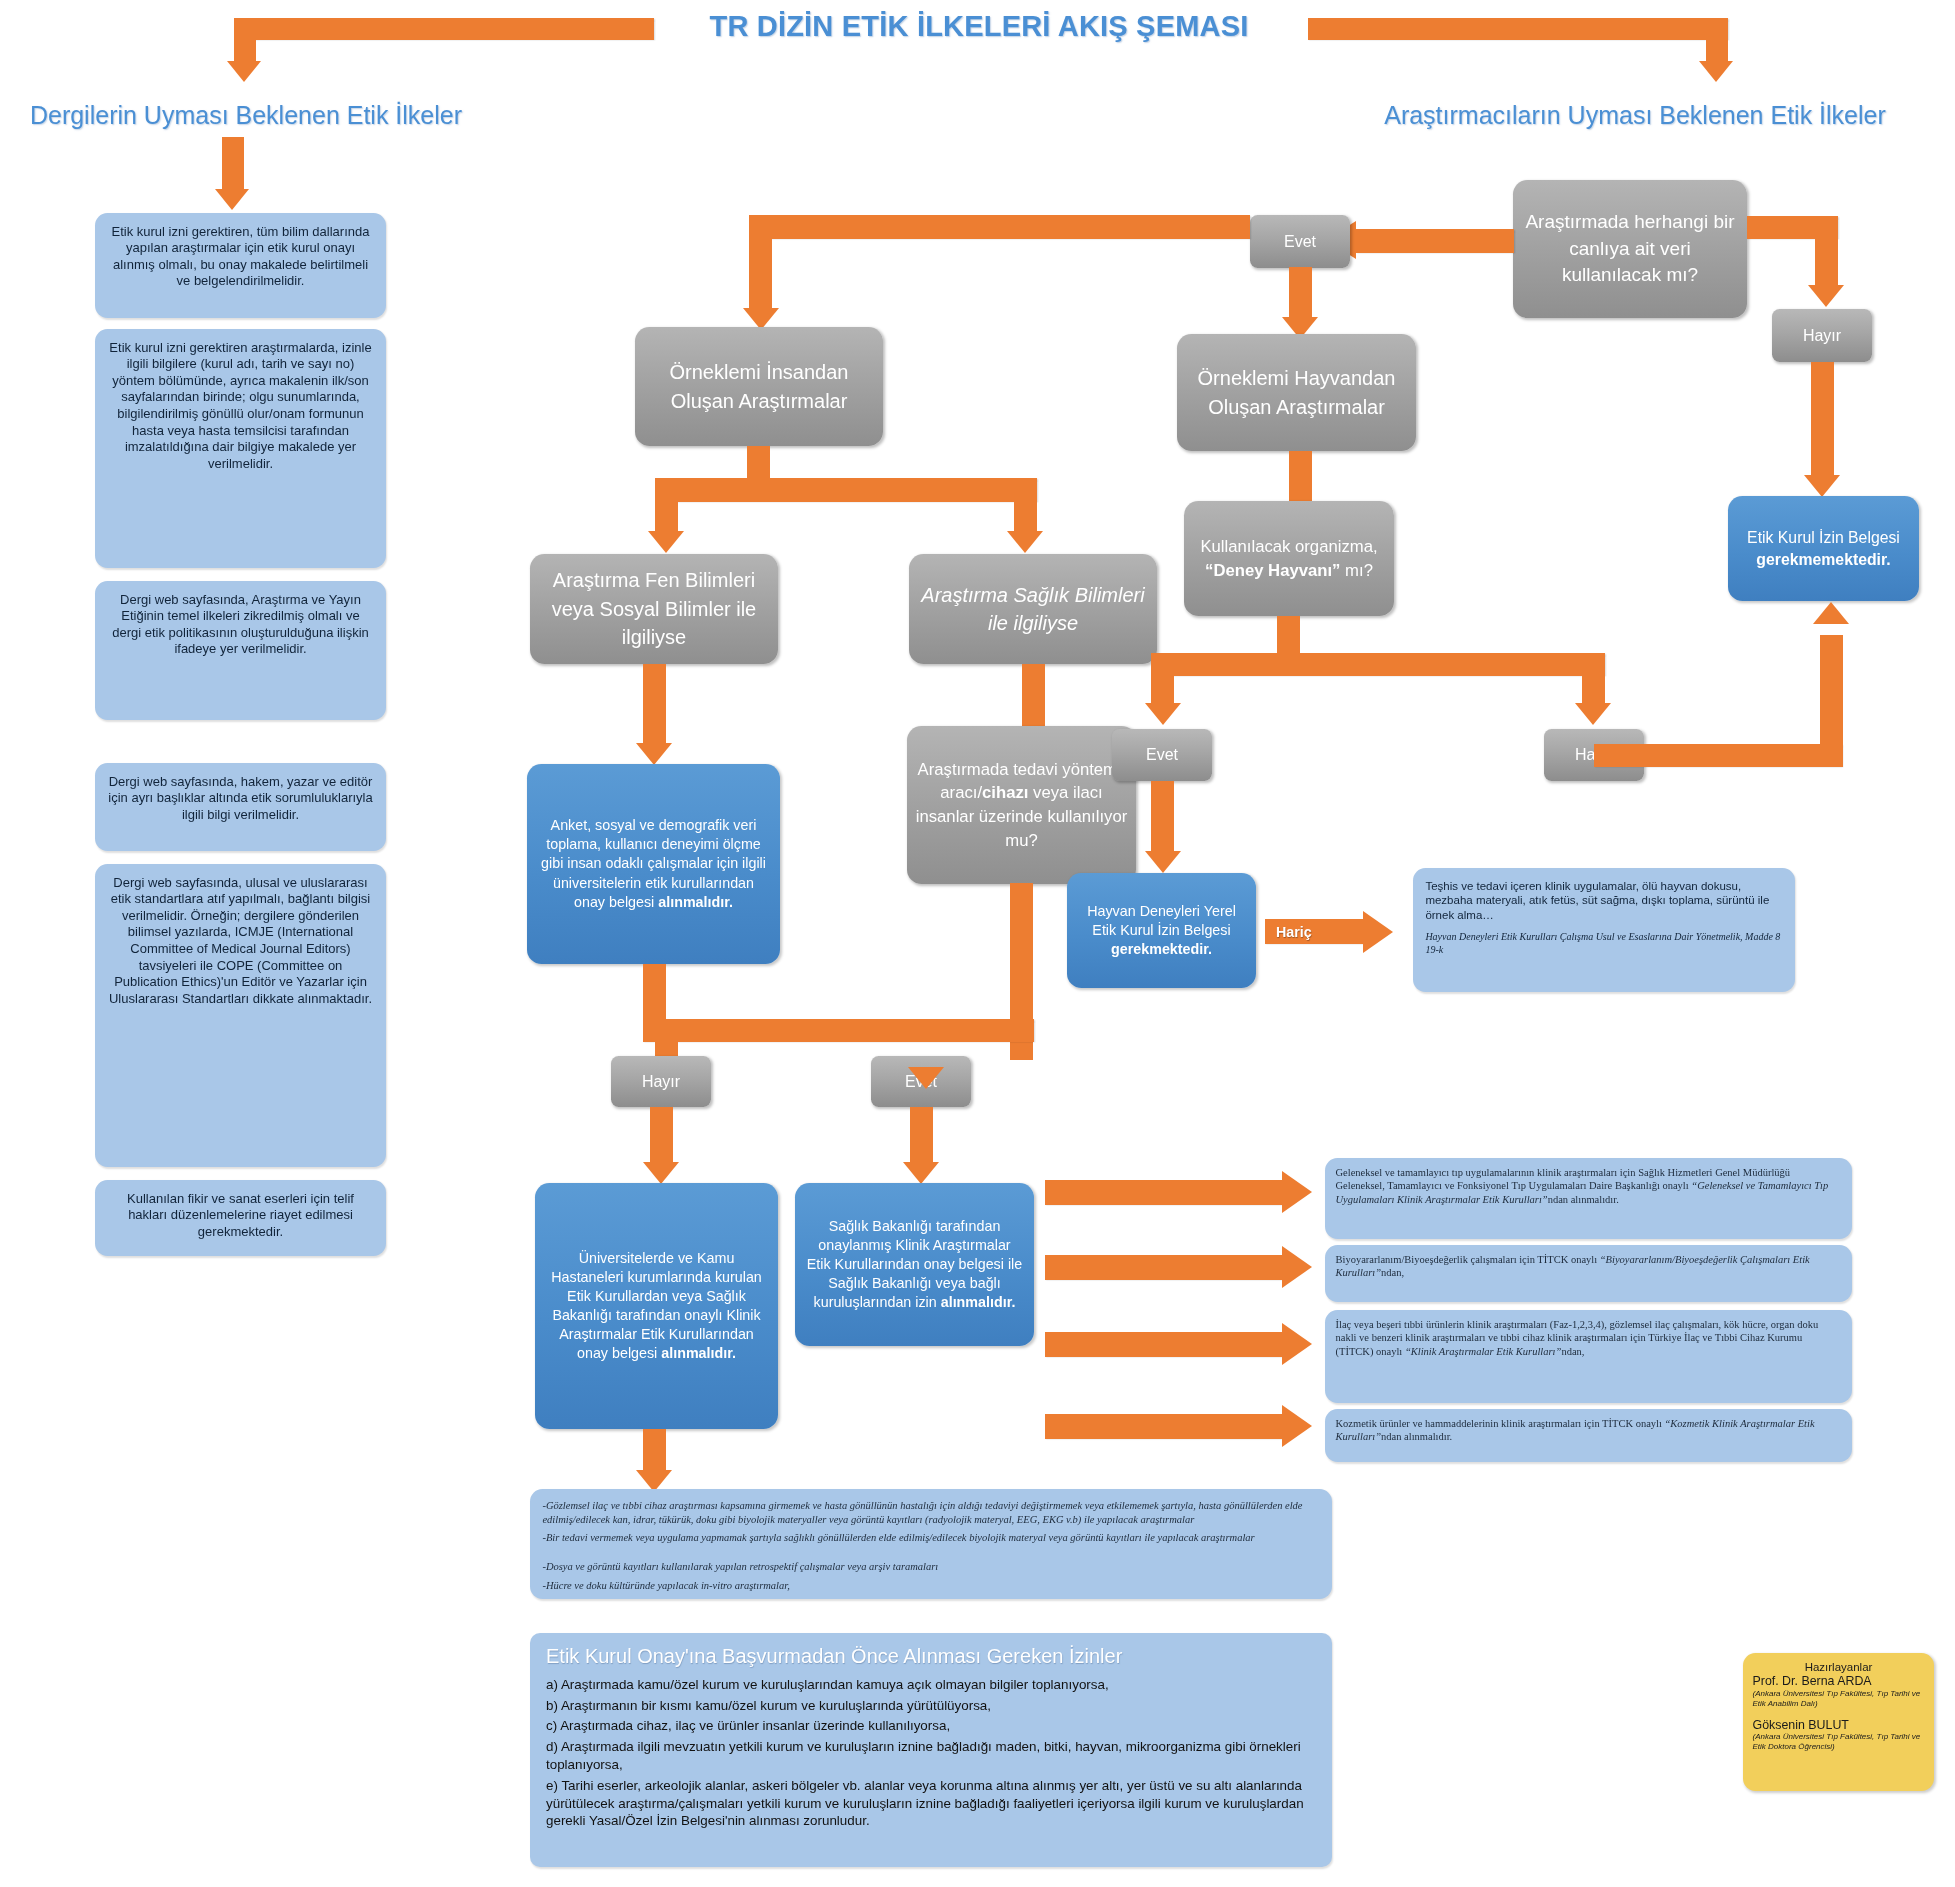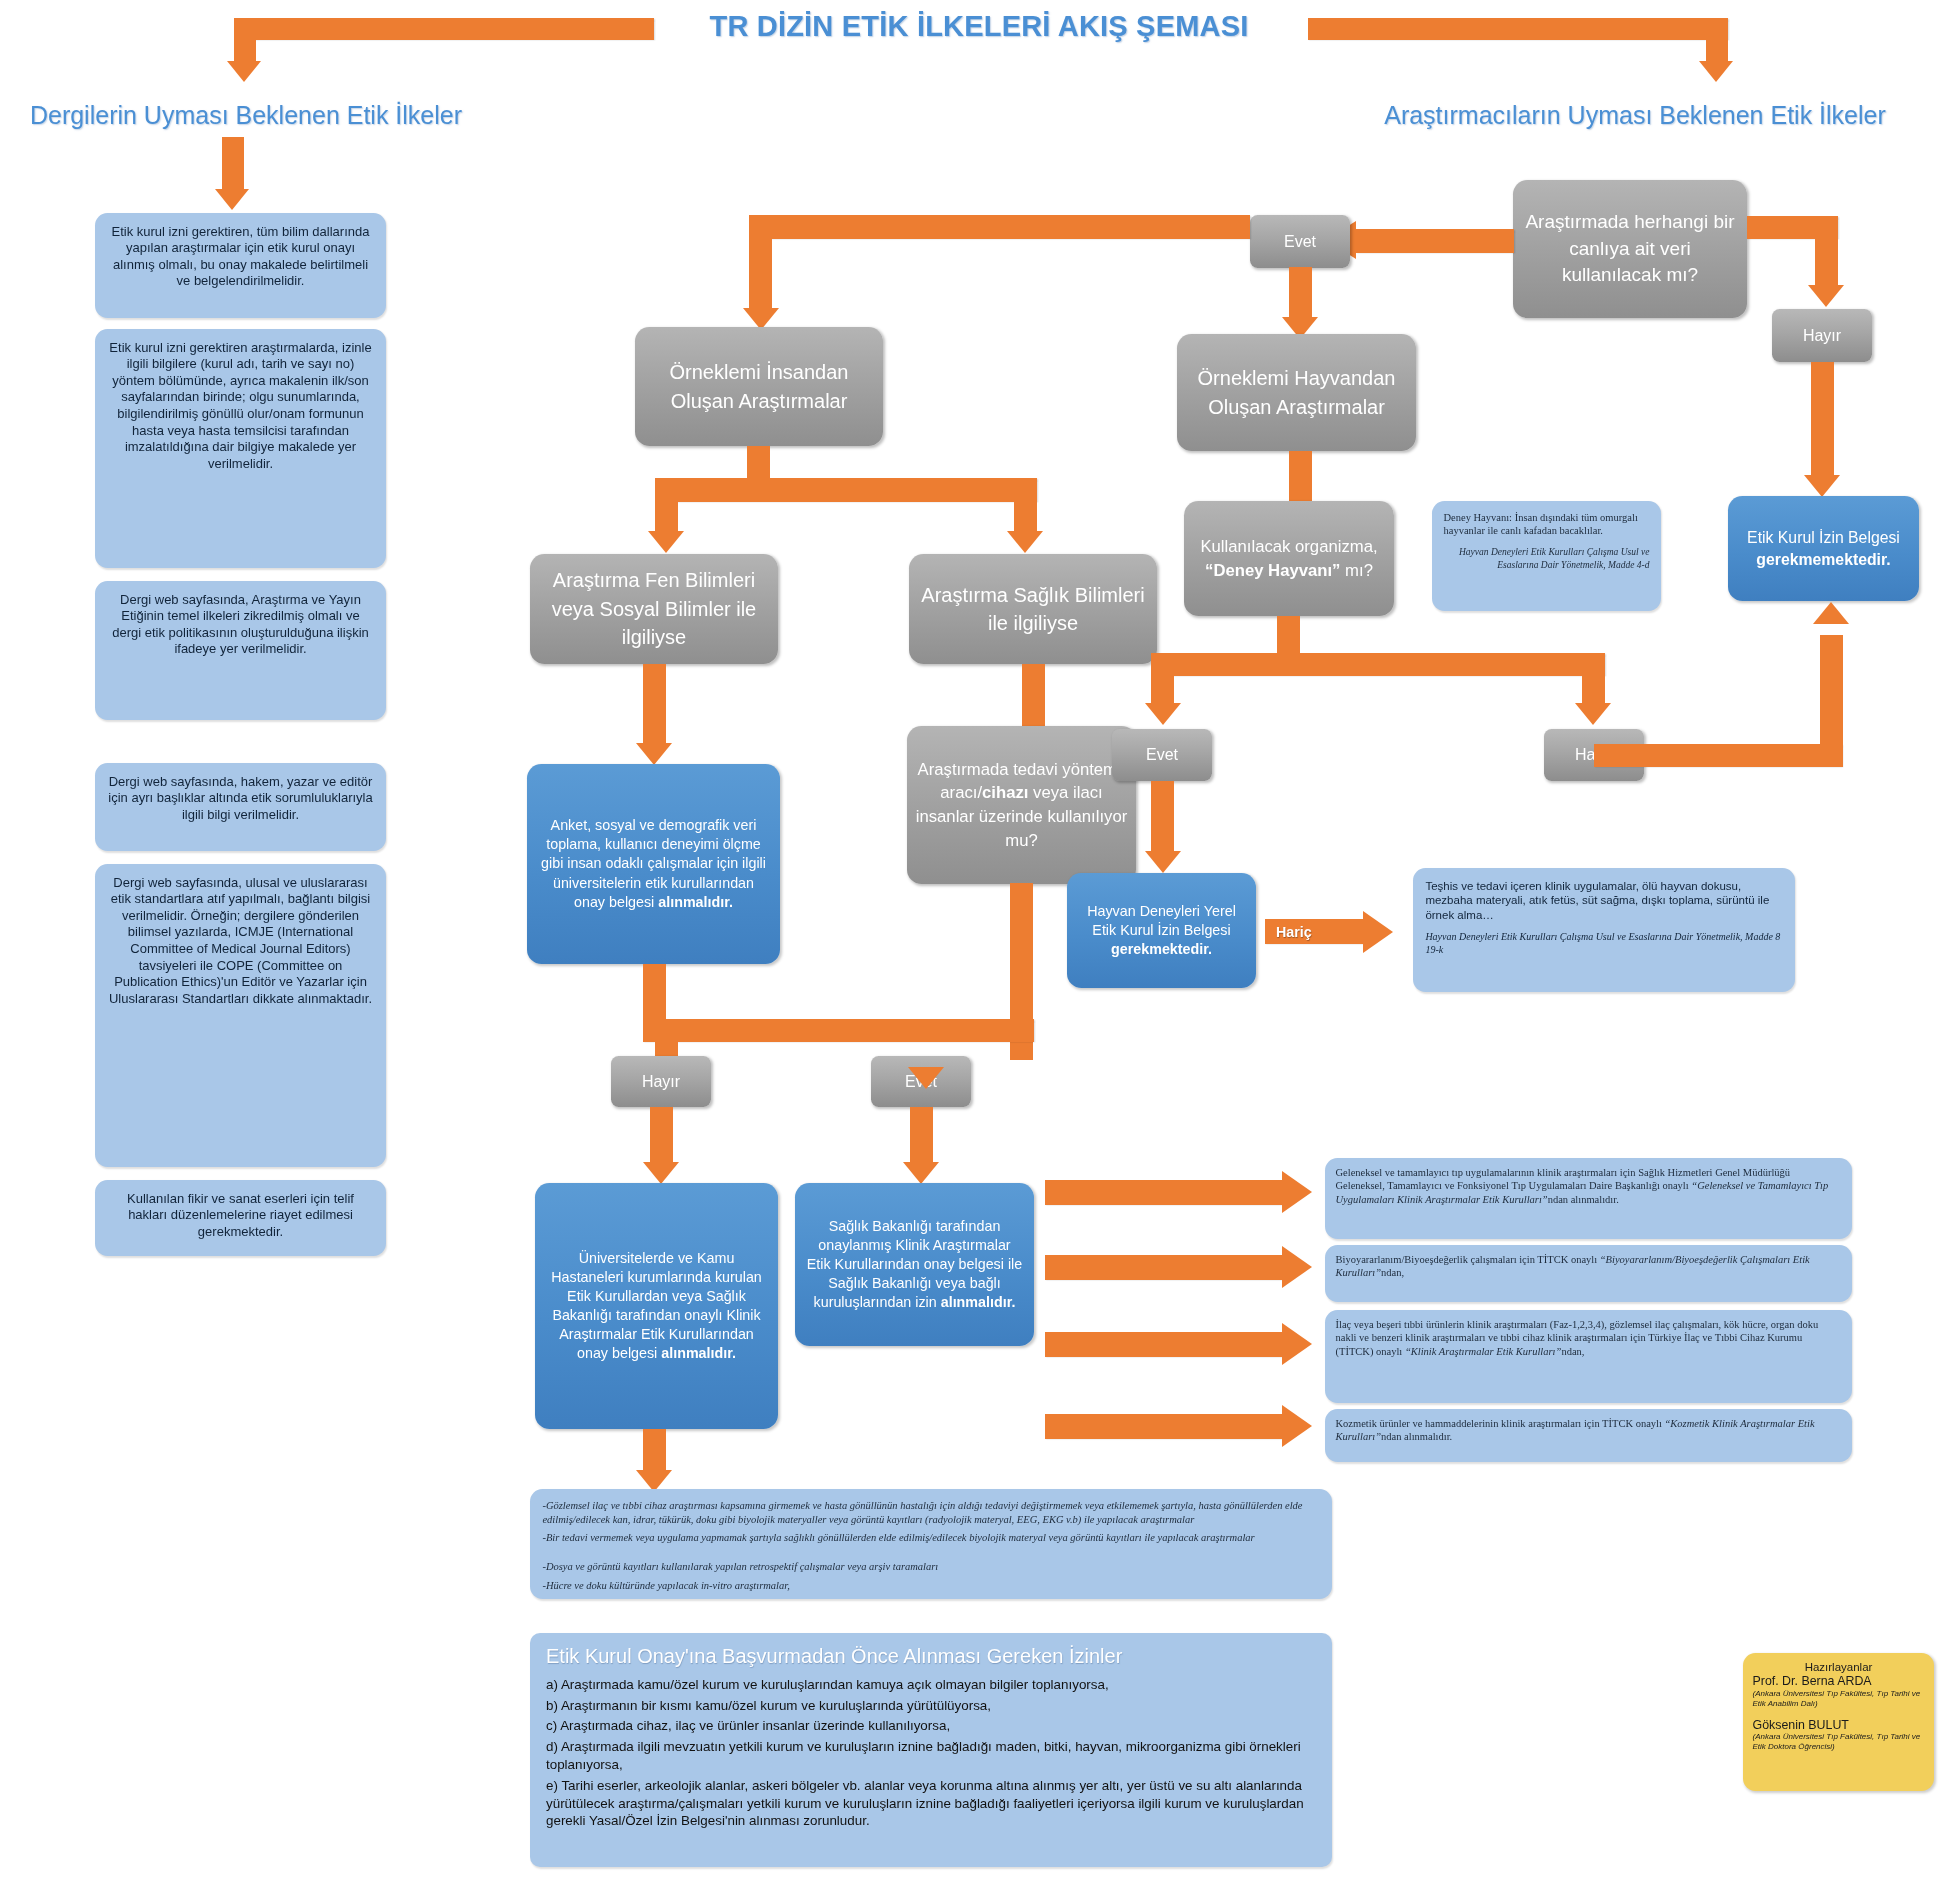--- a/index.html
+++ b/index.html
@@ -154,21 +154,21 @@
   <div class="abs graybox" style="left:635px;top:327px;width:248px;height:119px;">Örneklemi İnsandan Oluşan Araştırmalar</div>
 
   <div class="ar" style="left:747px;top:446px;width:23px;height:33px;"></div>
   <div class="ar ar-sh" style="left:655px;top:478px;width:382px;height:24px;"></div>
   <div class="ar" style="left:655px;top:478px;width:23px;height:55px;"></div>
   <div class="head hd-down" style="left:648px;top:531px;--w:18px;--h:22px;"></div>
   <div class="ar" style="left:1014px;top:478px;width:23px;height:55px;"></div>
   <div class="head hd-down" style="left:1007px;top:531px;--w:18px;--h:22px;"></div>
 
   <div class="abs graybox" style="left:530px;top:554px;width:248px;height:110px;">Araştırma Fen Bilimleri veya Sosyal Bilimler ile ilgiliyse</div>
-  <div class="abs graybox" style="left:909px;top:554px;width:248px;height:110px;">Araştırma Sağlık Bilimleri ile ilgiliyse</div>
+  <div class="abs graybox" style="left:909px;top:554px;width:248px;height:110px;font-style:italic;">Araştırma Sağlık Bilimleri ile ilgiliyse</div>
 
   <div class="ar" style="left:643px;top:664px;width:23px;height:81px;"></div>
   <div class="head hd-down" style="left:636px;top:743px;--w:18px;--h:22px;"></div>
 
   <div class="abs bluebox" style="left:527px;top:764px;width:253px;height:200px;font-size:14.3px;">
     <span>Anket, sosyal ve demografik veri toplama, kullanıcı deneyimi ölçme gibi insan odaklı çalışmalar için ilgili üniversitelerin etik kurullarından onay belgesi <b>alınmalıdır.</b></span>
   </div>
 
   <div class="ar" style="left:1022px;top:664px;width:23px;height:62px;"></div>
 
@@ -206,24 +206,20 @@
   <div class="head hd-down" style="left:636px;top:1470px;--w:18px;--h:22px;"></div>
 
   <div class="abs graybox" style="left:1177px;top:334px;width:239px;height:117px;">Örneklemi Hayvandan Oluşan Araştırmalar</div>
 
   <div class="ar" style="left:1289px;top:451px;width:23px;height:53px;"></div>
 
   <div class="abs graybox" style="left:1184px;top:501px;width:210px;height:115px;font-size:16.7px;">
     <span>Kullanılacak organizma, <b>“Deney Hayvanı”</b> mı?</span>
   </div>
 
-  <div class="abs pale serif" style="left:1432px;top:501px;width:229px;height:110px;padding:9.5px 11.5px;">
-    <span>Deney Hayvanı: İnsan dışındaki tüm omurgalı hayvanlar ile canlı kafadan bacaklılar.</span>
-    <span class="cite right" style="margin-top:8.6px;font-size:9.5px;">Hayvan Deneyleri Etik Kurulları Çalışma Usul ve Esaslarına Dair Yönetmelik, Madde 4-d</span>
-  </div>
 
   <div class="ar" style="left:1277px;top:616px;width:23px;height:38px;"></div>
   <div class="ar ar-sh" style="left:1151px;top:653px;width:454px;height:23px;"></div>
   <div class="ar" style="left:1151px;top:653px;width:23px;height:53px;"></div>
   <div class="head hd-down" style="left:1145px;top:703px;--w:18px;--h:22px;"></div>
   <div class="ar" style="left:1582px;top:653px;width:23px;height:53px;"></div>
   <div class="head hd-down" style="left:1575px;top:703px;--w:18px;--h:22px;"></div>
 
   <div class="abs pill" style="left:1112px;top:729px;width:100px;height:52px;">Evet</div>
   <div class="abs pill" style="left:1544px;top:729px;width:100px;height:52px;">Hayır</div>

